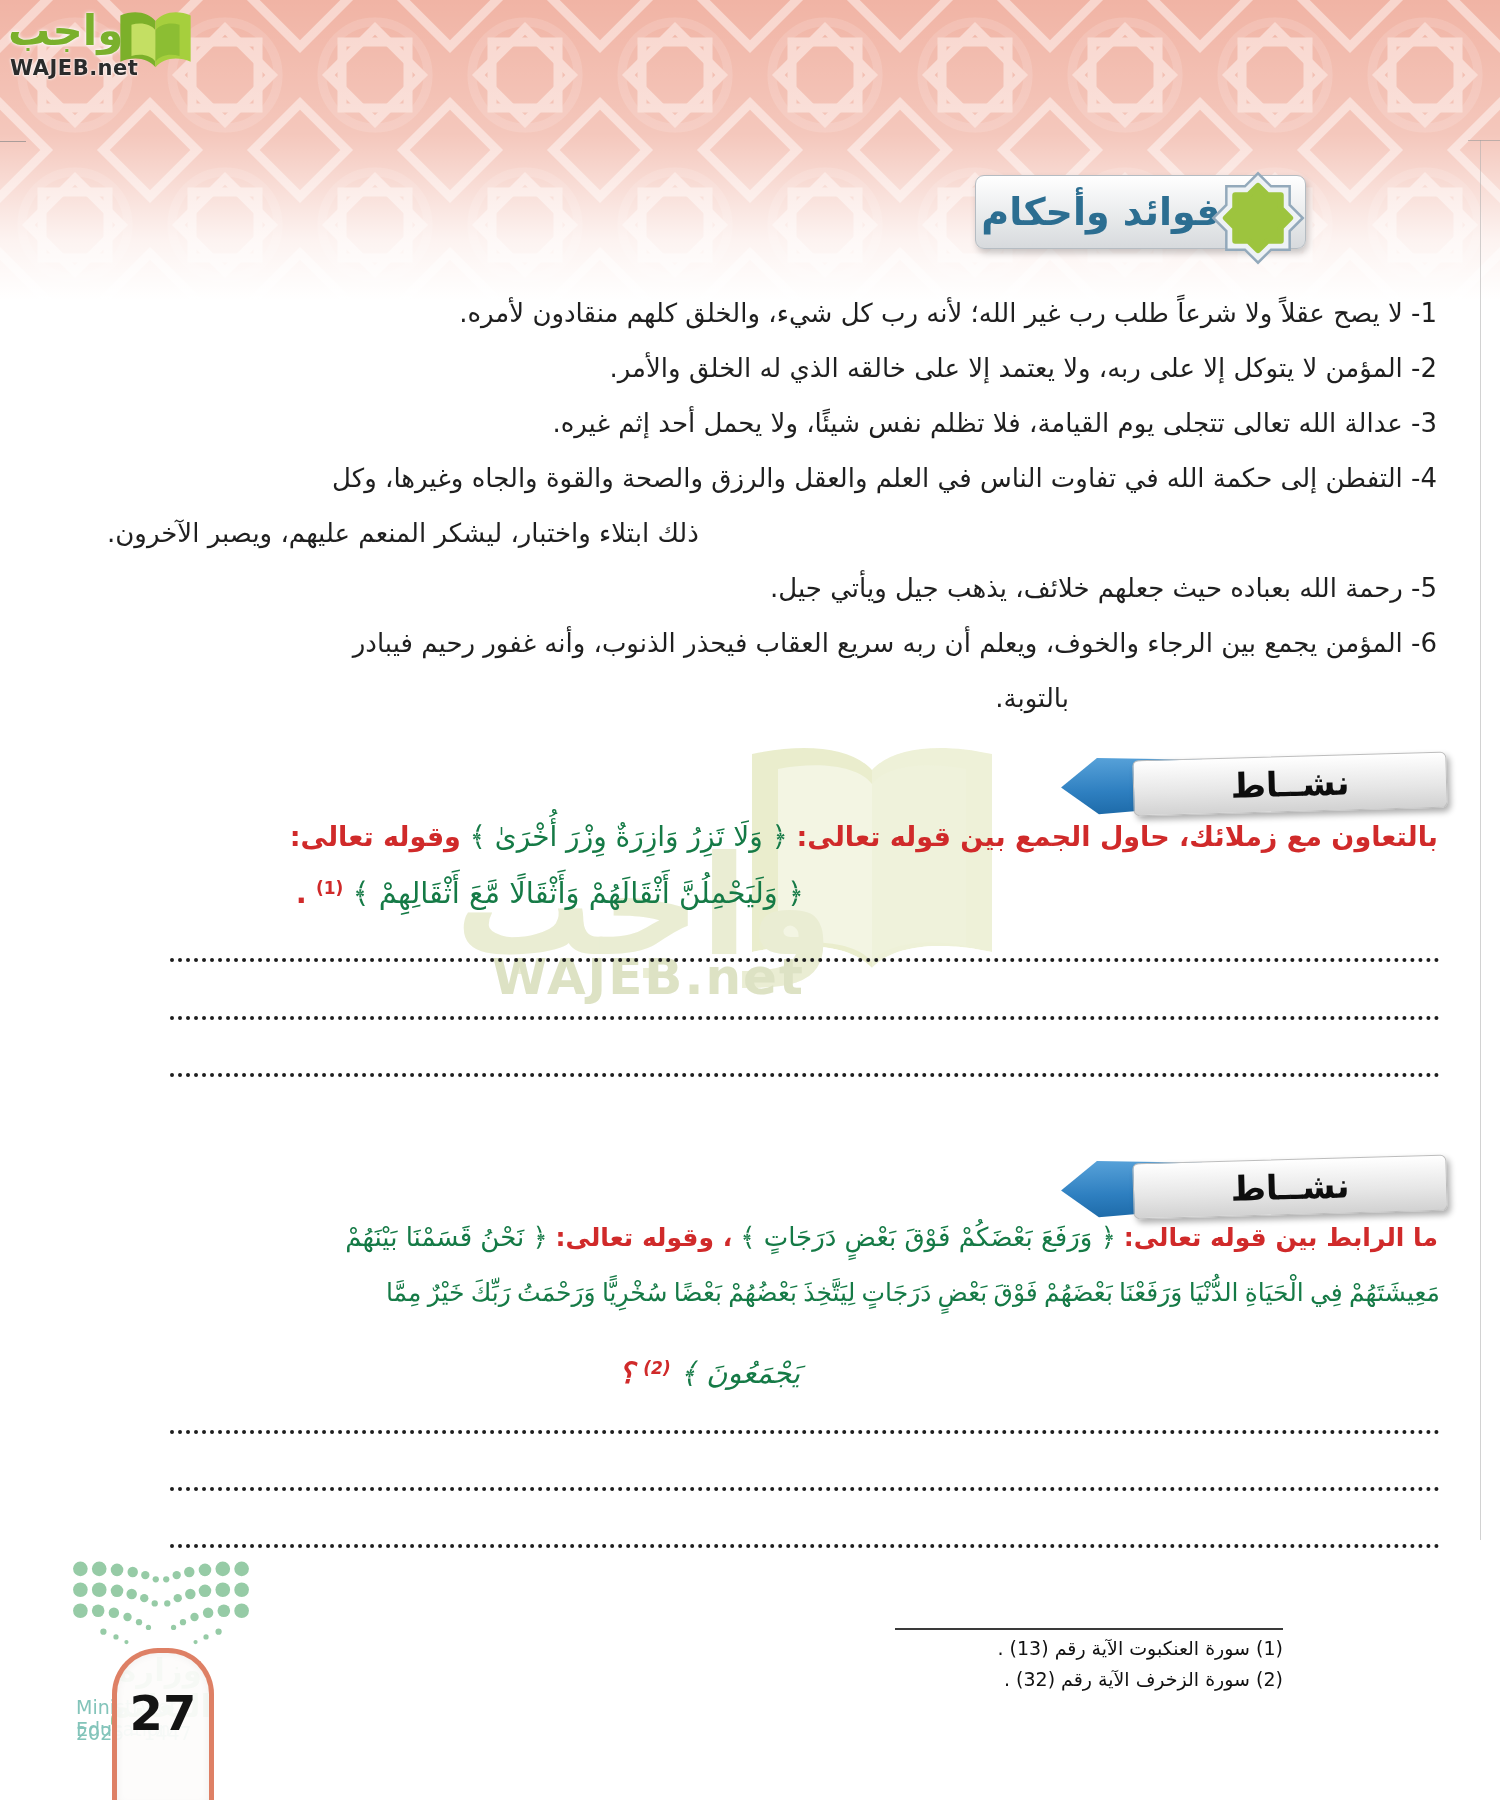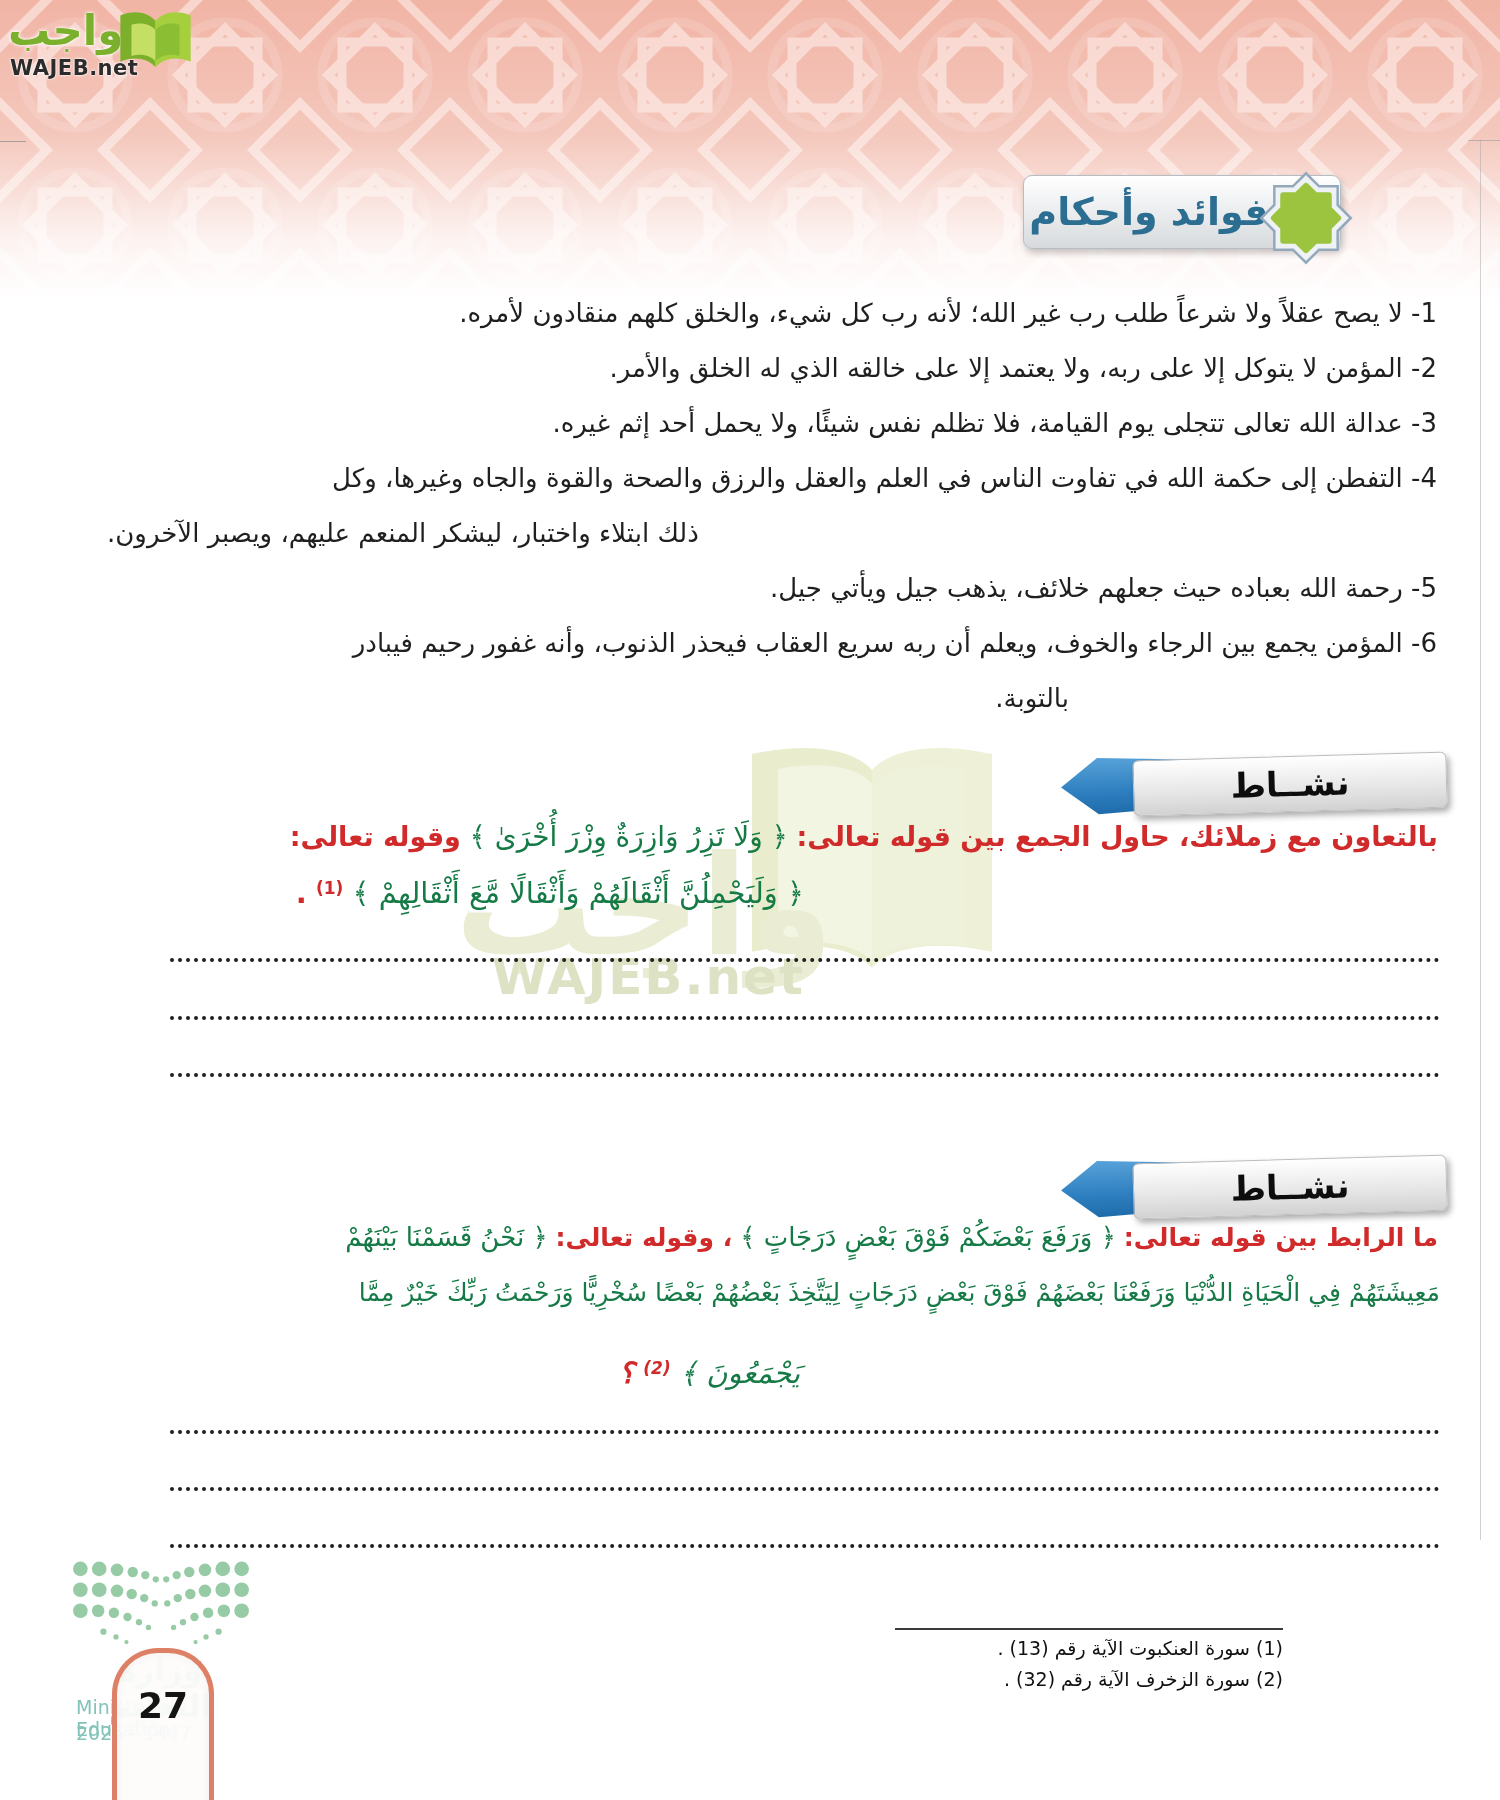--- a/index.html
+++ b/index.html
@@ -16,23 +16,23 @@
   .edge-h-l{left:0;top:141px;width:26px;height:1px;background:#8a8a8a;opacity:.7;}
   .edge-h-r{left:1468px;top:140px;width:32px;height:1px;background:#9a9a9a;opacity:.6;}
   
   .wajeb-top{left:8px;top:8px;width:210px;height:90px;}
   .wlogo-ar{left:0;top:-2px;width:102px;text-align:center;font-size:42px;font-weight:bold;color:#7ab02c;
     text-shadow:0 0 2px #fff,0 0 4px #fff;}
   .wlogo-site{left:2px;top:48px;font-size:21px;font-weight:bold;color:#2b2b2b;letter-spacing:.5px;
     text-shadow:0 0 2px #fff,0 0 3px #fff;}
   .wlogo-book{left:100px;top:0px;}
   
-  .benefits-badge{left:1023px;top:175px;width:316px;height:72px;
+  .benefits-badge{left:975px;top:175px;width:316px;height:72px;
     background:linear-gradient(#ffffff,#e9ebec 55%,#d7dadd);
-    border:1px solid #b5bcc2;border-radius:9px;box-shadow:2px 4px 7px rgba(0,0,0,.22);}
+    border:1px solid #b5bcc2;border-radius:9px;box-shadow:2px 4px 7px rgba(0,0,0,.22);padding-left:13px;}
   .benefits-title{left:0;top:0;width:250px;height:72px;line-height:72px;text-align:center;
     font-size:38px;font-weight:bold;color:#2c6e91;direction:rtl;}
   .badge-star{left:232px;top:-12px;}
   
   .benefits-list{right:63px;top:286px;width:1330px;direction:rtl;color:#1f1f1f;
     font-size:26px;line-height:55px;}
   .b-line{white-space:nowrap;text-align:right;}
   .b-line.center{text-align:left;}
   .b-line.indent2{padding-left:0;padding-right:368px;}
   
@@ -56,21 +56,21 @@
   
   .rtl-line{direction:rtl;white-space:nowrap;}
   .red{color:#d02a2a;font-weight:bold;}
   .green{color:#157a46;}
   .fn-ref{color:#d02a2a;font-weight:bold;font-size:17px;vertical-align:9px;}
   .a1-l1{right:62px;top:820px;font-size:27px;}
   .a1-l1 .green{font-size:28px;}
   .a1-l2{right:696px;top:876px;font-size:29px;}
   .a2-l1{right:62px;top:1222px;font-size:25px;}
   .a2-l1 .green{font-size:26px;text-align:center;}
-  .a2-l2{right:60px;top:1278px;font-size:25px;}
+  .a2-l2{right:60px;top:1278px;font-size:25px;font-family:Liberation Serif, serif;}
   .a2-l3{right:700px;top:1356px;font-size:29px;font-style:italic;}
   
   .dots{left:170px;width:1270px;height:0;border-top:4px dotted #1e1e1e;}
   .d1{top:958px;}.d2{top:1016px;}.d3{top:1073px;}
   .d4{top:1430px;}.d5{top:1487px;}.d6{top:1544px;}
   
   .fn-divider{left:895px;top:1628px;width:388px;height:2px;background:#3a3a3a;}
   .fn-line{right:217px;direction:rtl;white-space:nowrap;font-size:19px;color:#111;}
   .fn1{top:1637px;margin-left:20px;}
   .fn2{top:1668px;}
@@ -78,21 +78,21 @@
   .moe-dots{left:72px;top:1556px;}
   .moe-ar{left:68px;top:1652px;width:184px;text-align:center;font-size:31px;font-weight:bold;
     color:#8cc79c;direction:rtl;}
   .moe-en{left:76px;top:1696px;width:184px;font-size:19px;color:#83c4ba;}
   .moe-year{left:76px;top:1722px;width:184px;font-size:19px;color:#83c4ba;}
   
   .arch{left:112px;top:1648px;width:92px;height:152px;z-index:6;
     background:rgba(253,252,251,.94);
     border:5px solid #de8065;border-bottom:none;border-radius:46px 46px 0 0;
     box-shadow:inset 0 0 8px rgba(0,0,0,.06);}
-  .page-num{width:100%;text-align:center;padding-top:32px;font-size:36px;font-weight:bold;color:#141414;}
+  .page-num{width:100%;text-align:center;padding-top:32px;font-size:48px;font-weight:bold;color:#141414;}
 </style>
 </head>
 <body>
 
 <div class="abs banner">
   <svg width="1500" height="300" viewBox="0 0 1500 300">
     <defs>
       <pattern id="star" width="150" height="150" patternUnits="userSpaceOnUse">
         <rect width="150" height="150" fill="#f0b0a0"></rect>
         <g stroke="#f9dbd2" stroke-width="9" fill="none" opacity="0.85">

